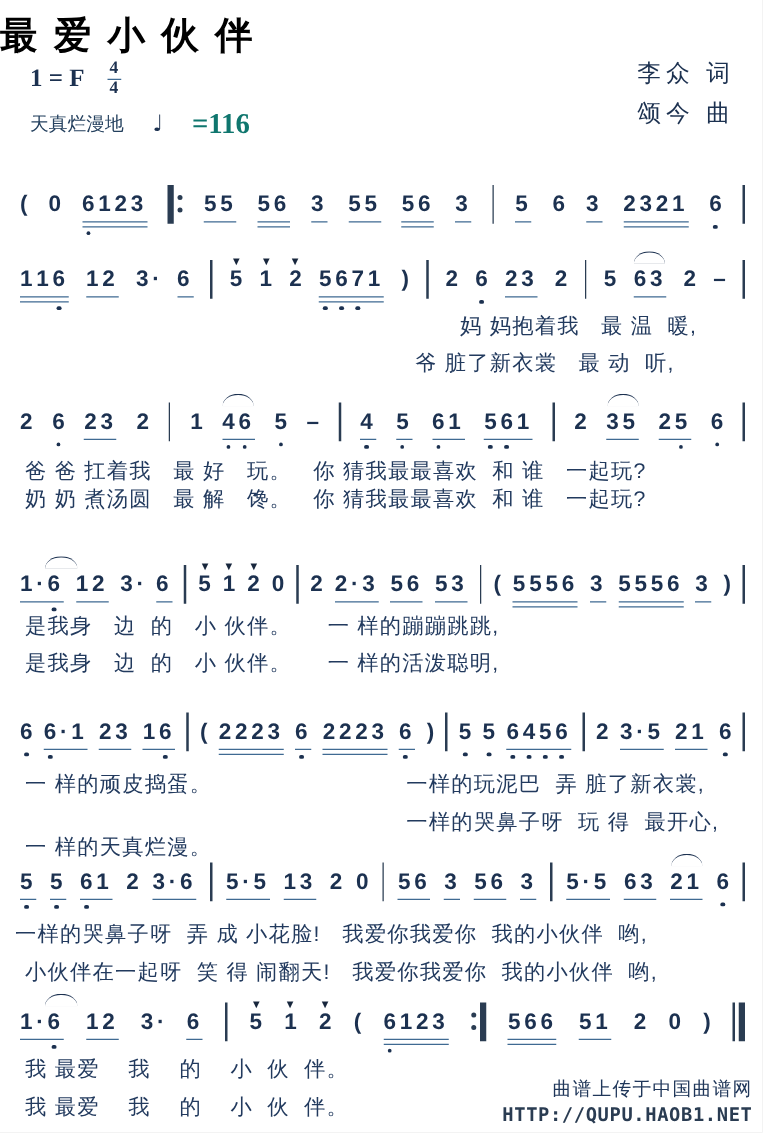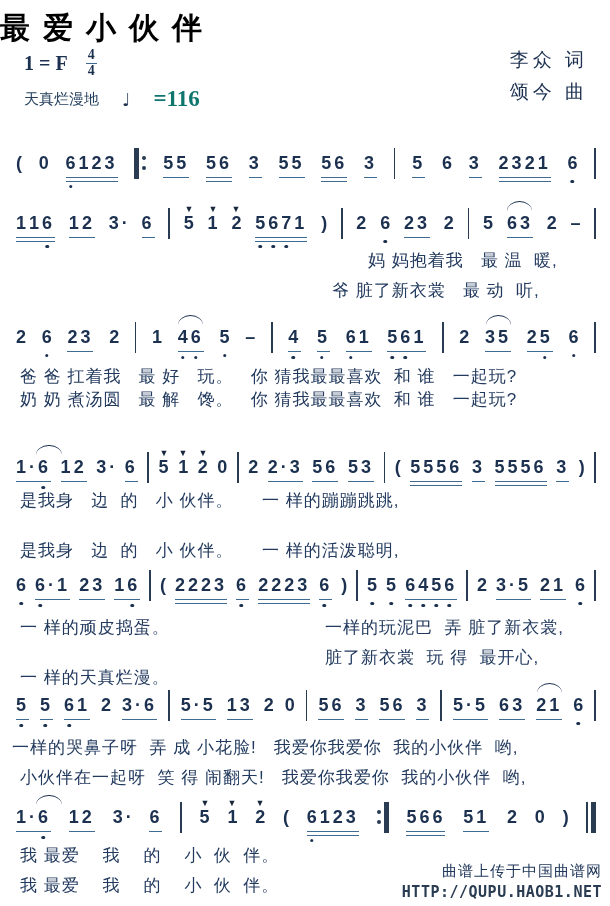--- a/index.html
+++ b/index.html
@@ -683,25 +683,25 @@
           <i class="bl thick"></i>
         </span>
       </div>
     </div>
   <div id="lyrics">
       <div class="lyric" style="left: 332px; top: 249px; margin-left: 36px;">妈 妈抱着我   最 温  暖,</div>
       <div class="lyric" style="left: 332px; top: 279px;">爷 脏了新衣裳   最 动  听,</div>
       <div class="lyric" style="left: 20px; top: 365px;">爸 爸 扛着我   最 好   玩。   你 猜我最最喜欢  和 谁   一起玩?</div>
       <div class="lyric" style="left: 20px; top: 388px;">奶 奶 煮汤圆   最 解   馋。   你 猜我最最喜欢  和 谁   一起玩?</div>
       <div class="lyric" style="left: 20px; top: 489px;">是我身   边  的   小 伙伴。     一 样的蹦蹦跳跳,</div>
-      <div class="lyric" style="left: 20px; top: 519px; margin-top: 20px;">是我身   边  的   小 伙伴。     一 样的活泼聪明,</div>
+      <div class="lyric" style="left: 20px; top: 519px;">是我身   边  的   小 伙伴。     一 样的活泼聪明,</div>
       <div class="lyric" style="left: 20px; top: 616px;">一 样的顽皮捣蛋。</div>
       <div class="lyric" style="left: 325px; top: 616px;">一样的玩泥巴  弄 脏了新衣裳,</div>
       <div class="lyric" style="left: 20px; top: 646px; margin-top: 20px;">一 样的天真烂漫。</div>
-      <div class="lyric" style="left: 325px; top: 646px;">脏了新衣裳  玩 得  最开心,</div>
+      <div class="lyric" style="left: 325px; top: 646px;">一样的哭鼻子呀  玩 得  最开心,</div>
       <div class="lyric" style="left: 12px; top: 736px;">一样的哭鼻子呀  弄 成 小花脸!   我爱你我爱你  我的小伙伴  哟,</div>
       <div class="lyric" style="left: 20px; top: 766px;">小伙伴在一起呀  笑 得 闹翻天!   我爱你我爱你  我的小伙伴  哟,</div>
       <div class="lyric" style="left: 20px; top: 844px;">我 最爱    我    的    小  伙  伴。</div>
       <div class="lyric" style="left: 20px; top: 874px;">我 最爱    我    的    小  伙  伴。</div>
     </div>
 
   <div class="footer">
     <div class="site">曲谱上传于中国曲谱网</div>
     <div class="url">HTTP://QUPU.HAOB1.NET</div>
   </div>

